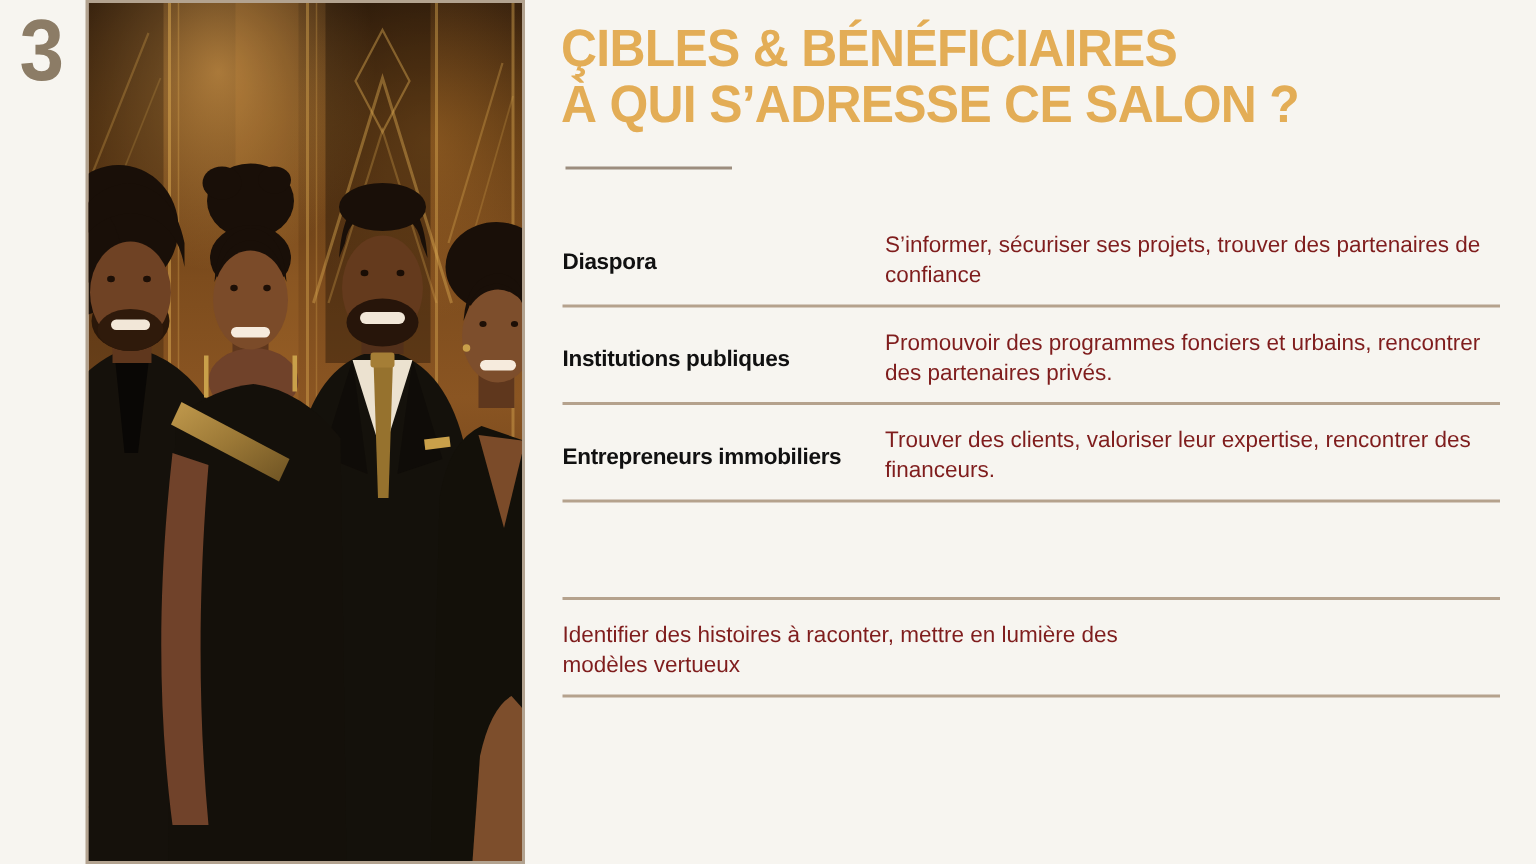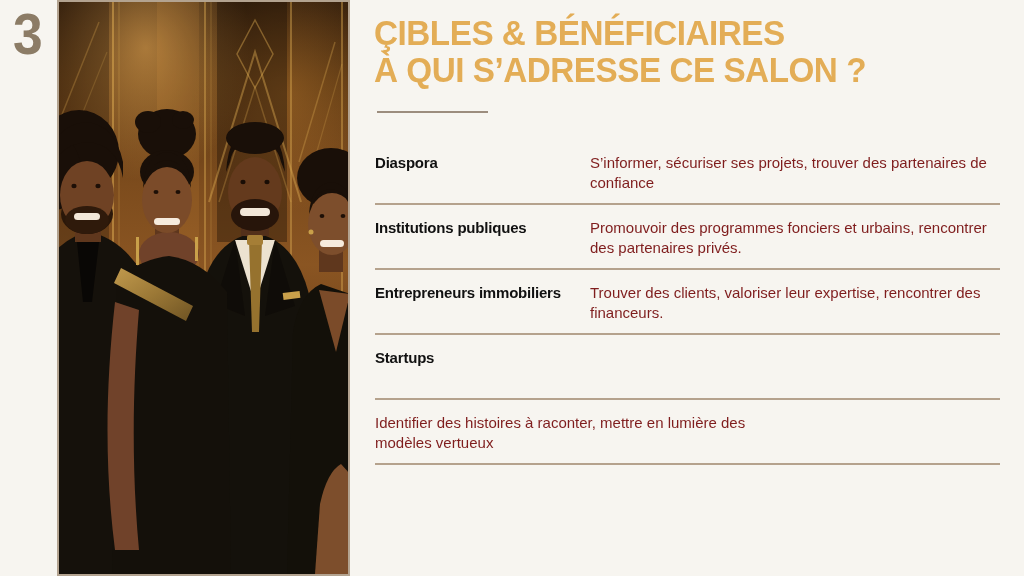--- a/index.html
+++ b/index.html
@@ -41,21 +41,21 @@
   }
   .title span { display: block; }
 
   .title-underline {
     position: absolute; left: 377px; top: 111px;
     width: 111px; height: 2px; background: #9C8D7E;
   }
 
   .audience-table { position: absolute; left: 375px; top: 140px; width: 625px; }
   .row {
-    display: flex; align-items: flex-start;
+    display: flex; align-items: center;
     box-sizing: border-box; min-height: 65px;
     padding: 13px 0 8px 0;
     border-bottom: 2px solid #B5A28D;
   }
   .row-label {
     flex: 0 0 215px; width: 215px;
     font-size: 15px; font-weight: 700; color: #111111;
     letter-spacing: -0.2px; padding-top: 1px;
   }
   .row-desc {
@@ -188,20 +188,19 @@
     </div>
     <div class="row">
       <div class="row-label">Institutions publiques</div>
       <div class="row-desc">Promouvoir des programmes fonciers et urbains, rencontrer des partenaires privés.</div>
     </div>
     <div class="row">
       <div class="row-label">Entrepreneurs immobiliers</div>
       <div class="row-desc">Trouver des clients, valoriser leur expertise, rencontrer des financeurs.</div>
     </div>
     <div class="row">
-      <div class="row-label">Startups</div>
     </div>
     <div class="row">
       <div class="row-desc">Identifier des histoires à raconter, mettre en lumière des modèles vertueux</div>
     </div>
   </div>
 
 </div>
 
 </body></html>

